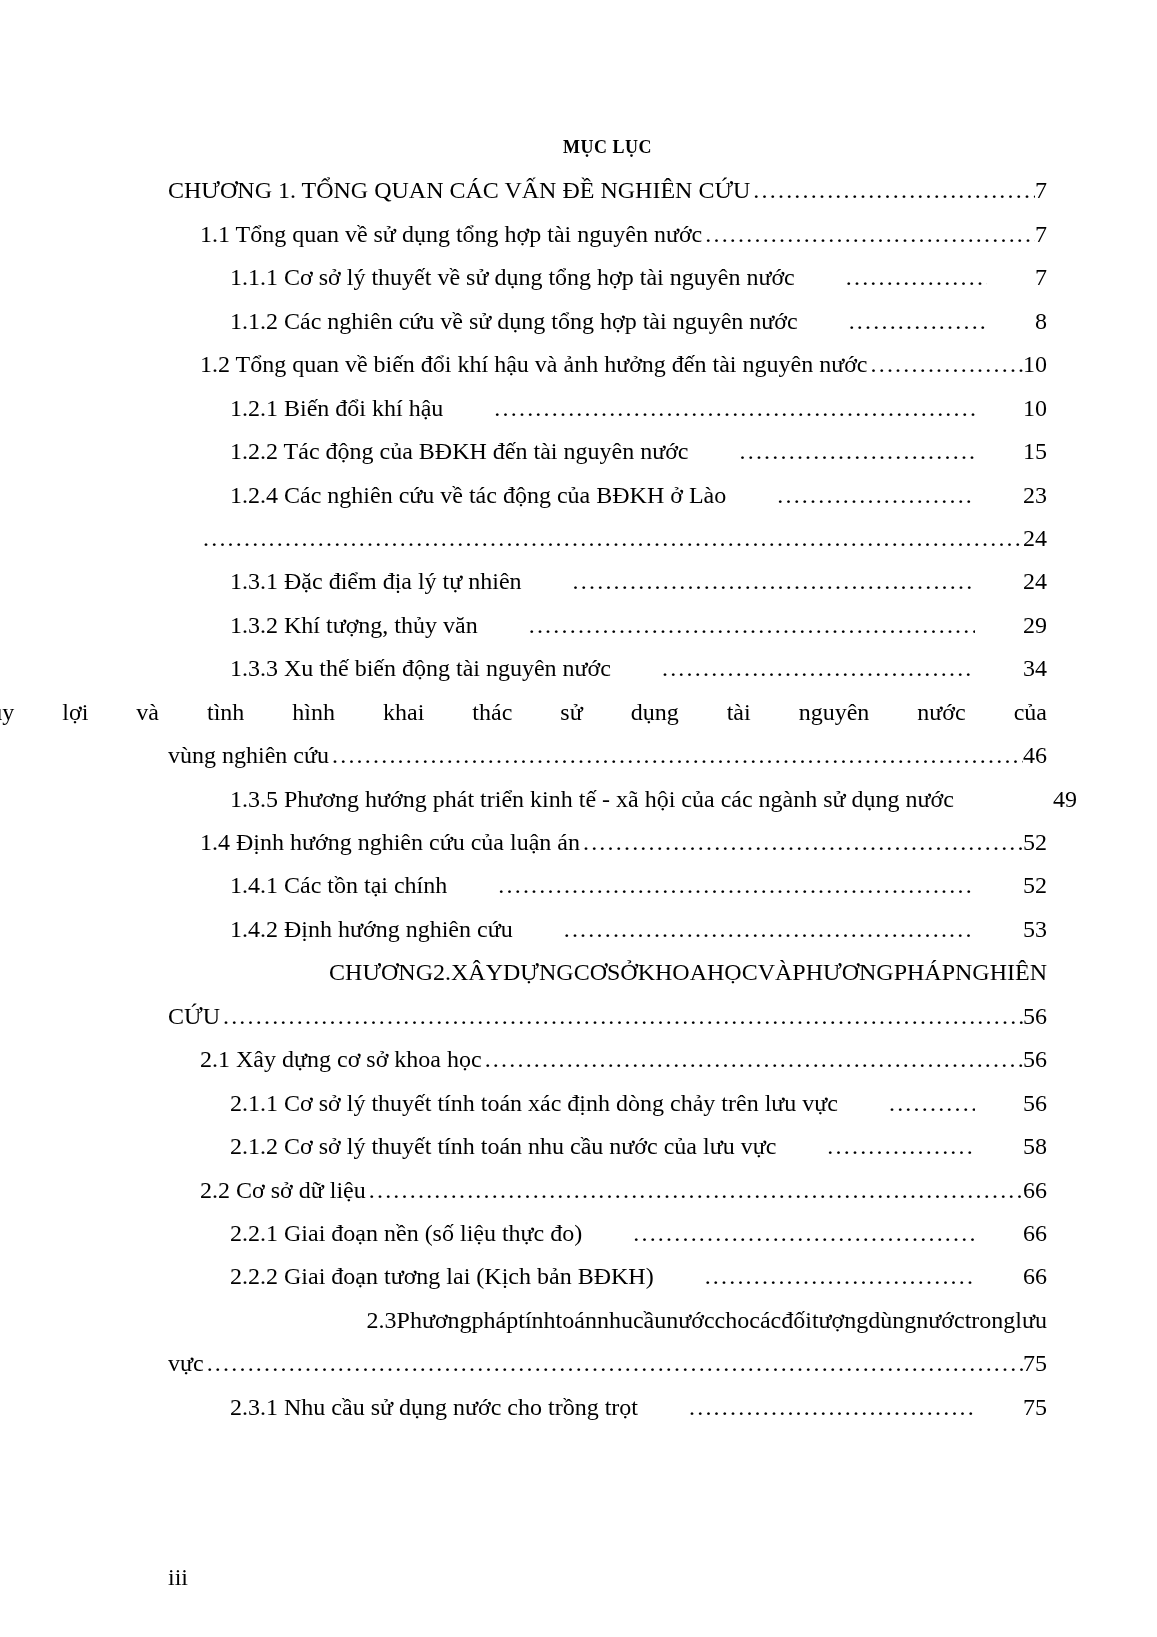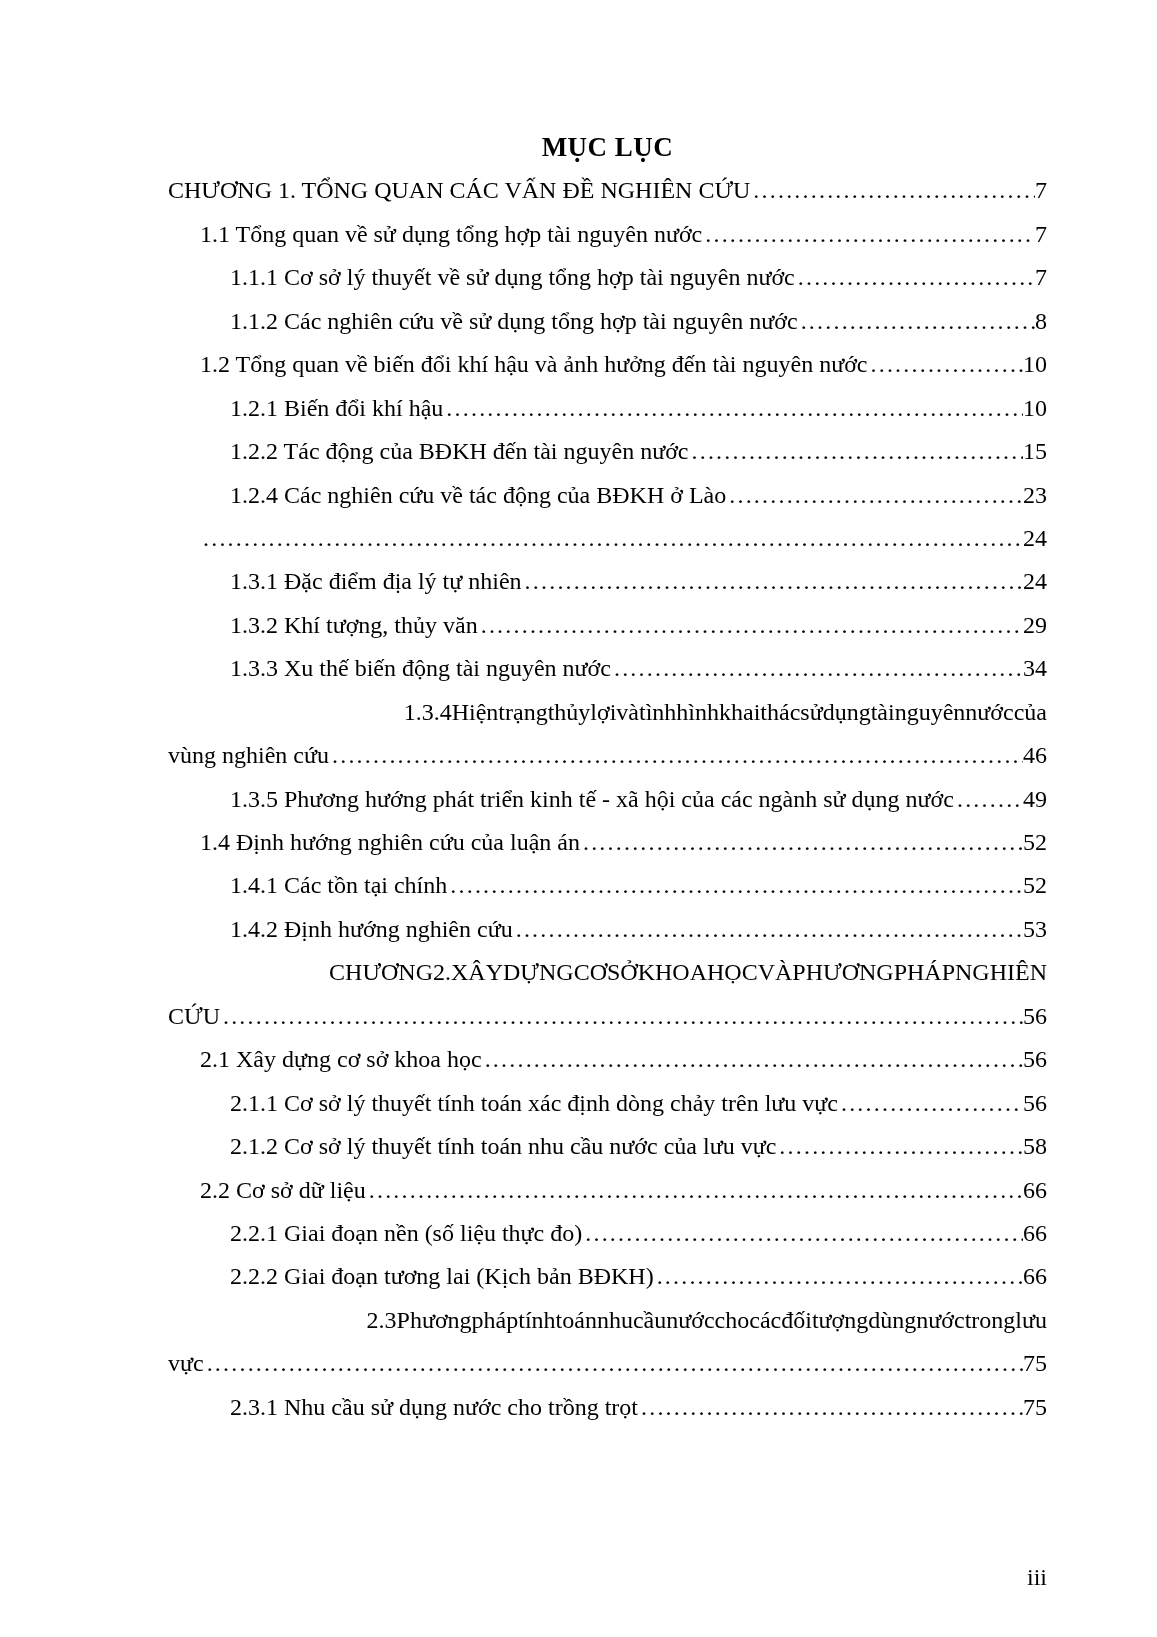--- a/index.html
+++ b/index.html
@@ -18,60 +18,60 @@
     position: absolute;
     left: 168px;
     top: 126px;
     width: 879px;
   }
   .doc-title {
     height: 43.45px;
     line-height: 43.45px;
     text-align: center;
     font-weight: bold;
-    font-size: 27px;
+    font-size: 18px;
     letter-spacing: 0.5px;
   }
   .row {
     display: flex;
     align-items: center;
     height: 43.45px;
     line-height: 43.45px;
   }
   .just {
     display: flex;
     justify-content: flex-end;
     height: 43.45px;
     line-height: 43.45px;
     white-space: nowrap;
   }
   .lvl0 { margin-left: 0; }
   .lvl1 { margin-left: 32px; }
-  .lvl2 { margin-left: 62px; }
+  .lvl2 { margin-left: 62px; gap: 48px; }
   .txt { white-space: nowrap; }
   .leader {
     flex: 1 1 auto;
     overflow: hidden;
     white-space: nowrap;
     padding-left: 3px;
     letter-spacing: 2.2px;
     min-width: 0;
   }
   .leader::after {
     content: "..................................................................................................................................................................";
   }
   .num { white-space: nowrap; }
   .footer {
     position: absolute;
     left: 168px;
     width: 879px;
     top: 1556px;
     height: 43px;
     line-height: 43px;
-    text-align: right;
+    text-align: left;
   }
 </style>
 </head>
 <body>
 
 <div class="page">
   <div class="content">
     <div class="doc-title">MỤC LỤC</div>
     <div>
         <div class="row lvl0">

